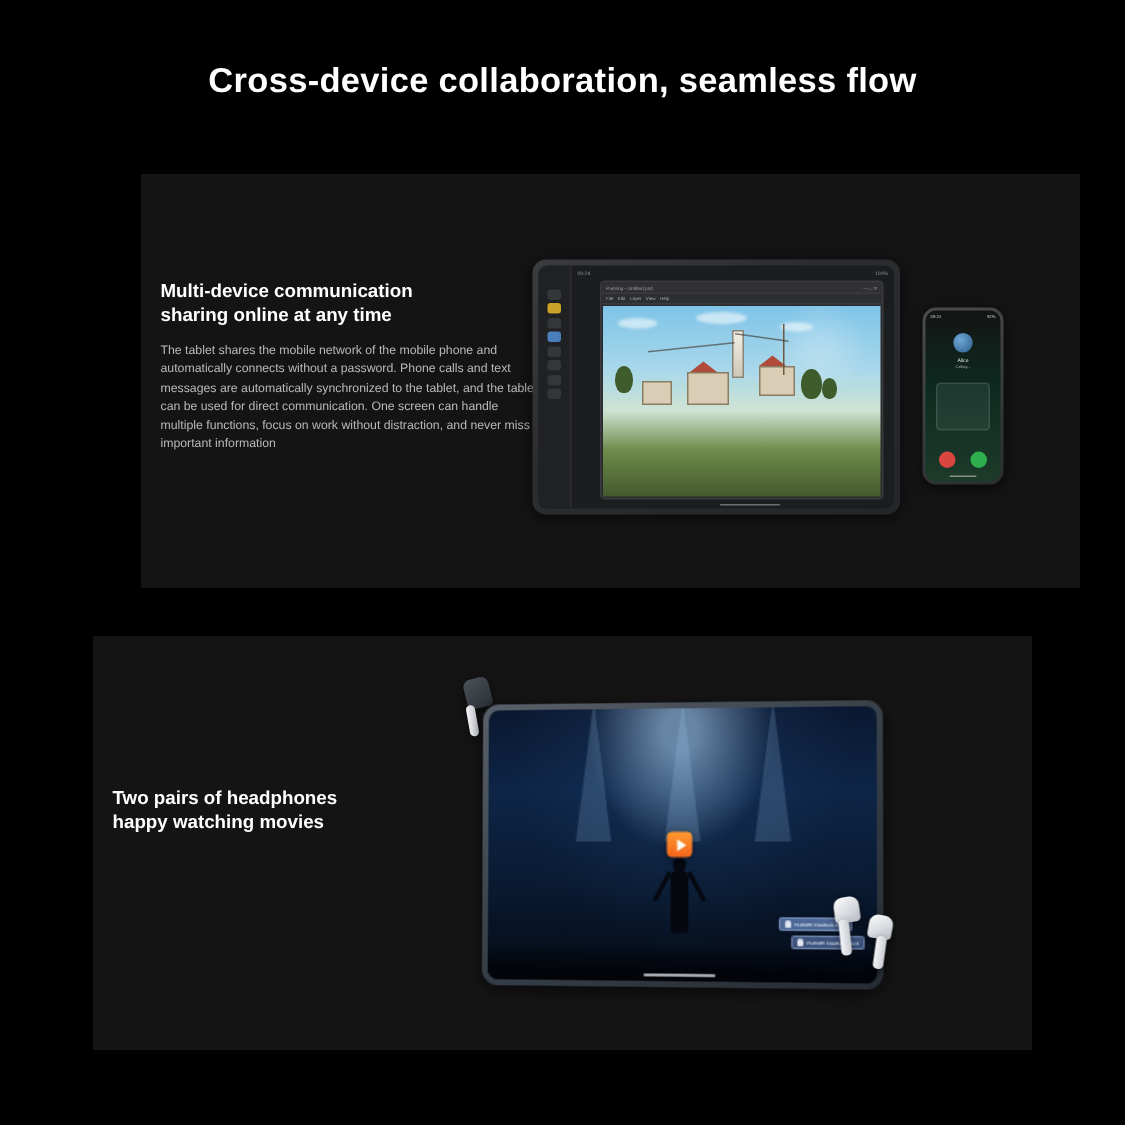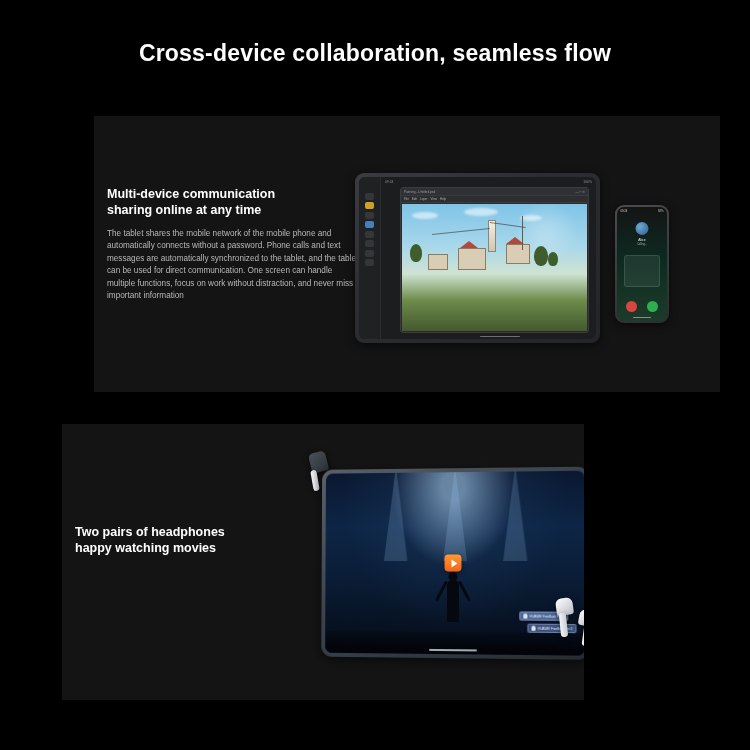--- a/index.html
+++ b/index.html
@@ -43,21 +43,21 @@
   .panel-one {
     left: 62px;
     top: 116px;
     width: 626px;
     height: 276px;
     margin-left: 32px;
   }
   .panel-two {
     left: 62px;
     top: 424px;
-    width: 522px;
+    width: 626px;
     height: 276px;
   }
 
   .copy-block {
     position: absolute;
   }
   .copy-title {
     font-size: 12.5px;
     font-weight: bold;
     line-height: 16px;

